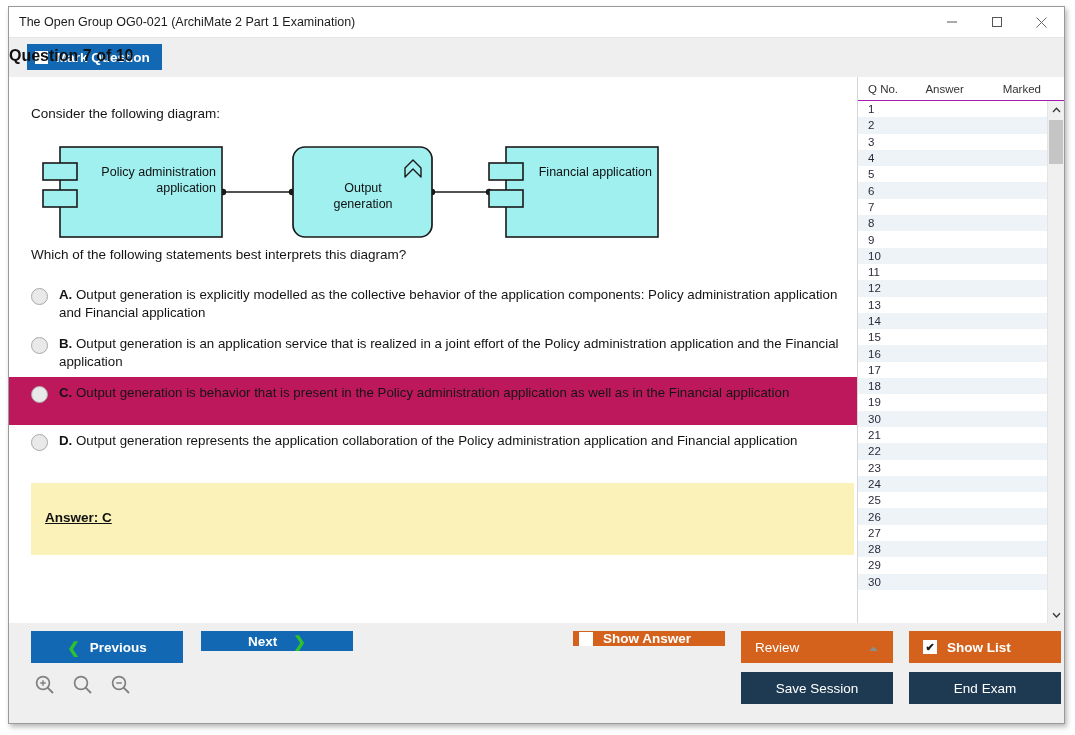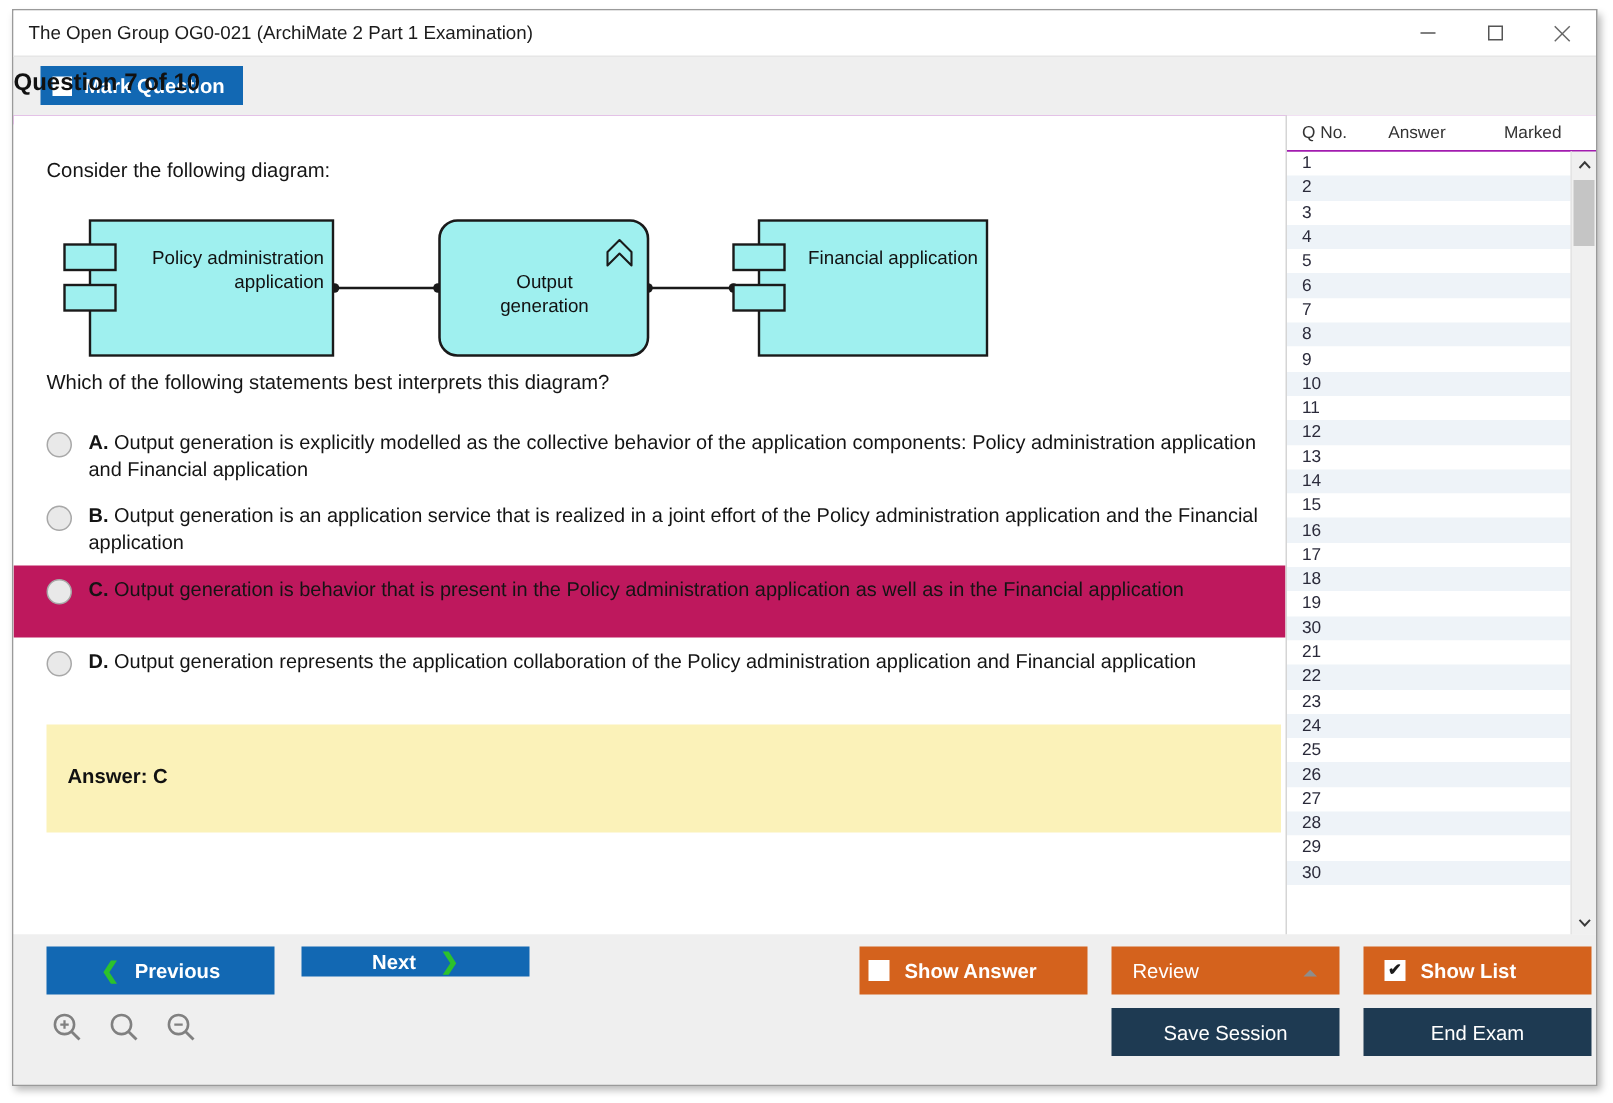--- a/index.html
+++ b/index.html
@@ -104,21 +104,21 @@
   }
   .opt-text b { font-weight: bold; }
 
   .answer-box {
     position: absolute; left: 22px; top: 406px;
     width: 823px; height: 72px;
     background: #fbf2b9;
   }
   .answer-box .txt {
     position: absolute; left: 14px; top: 27px;
-    font-size: 13.5px; font-weight: bold; color: #111;
+    font-size: 13.5px; font-weight: bold; color: #111; text-decoration: underline;
   }
 
   
   .listpanel {
     position: absolute; left: 849px; top: 70px; right: 0; bottom: 100px;
     background: #ffffff;
   }
   .list-head {
     position: absolute; left: 0; right: 0; top: 0; height: 23px;
     display: flex; align-items: center;
@@ -169,21 +169,21 @@
     display: flex; align-items: center; justify-content: center;
     font-size: 13.5px; font-weight: bold; color: #ffffff;
     border: none; cursor: pointer; box-sizing: border-box;
   }
   .btn-blue { background: #1268b3; }
   .btn-orange { background: #d4621d; }
   .btn-navy { background: #1e3a52; font-weight: normal; }
 
   #btn-prev { left: 22px; top: 8px; width: 152px; height: 32px; gap: 10px; }
   #btn-next { left: 192px; top: 8px; width: 152px; height: 20px; gap: 16px; }
-  #btn-show-answer { left: 564px; top: 8px; width: 152px; height: 32px; gap: 10px; justify-content: flex-start; }
+  #btn-show-answer { left: 564px; top: 8px; width: 152px; height: 15px; gap: 10px; justify-content: flex-start; }
   #btn-review { left: 732px; top: 8px; width: 152px; height: 32px; justify-content: flex-start; padding-left: 14px; font-weight: normal; }
   #btn-show-list { left: 900px; top: 8px; width: 152px; height: 32px; gap: 10px; justify-content: flex-start; padding-left: 14px; }
   #btn-save-session { left: 732px; top: 49px; width: 152px; height: 32px; }
   #btn-end-exam { left: 900px; top: 49px; width: 152px; height: 32px; }
 
   .chk {
     width: 14px; height: 14px; background: #ffffff;
     display: flex; align-items: center; justify-content: center;
     color: #1b1b1b; font-size: 11px; line-height: 1;
   }

